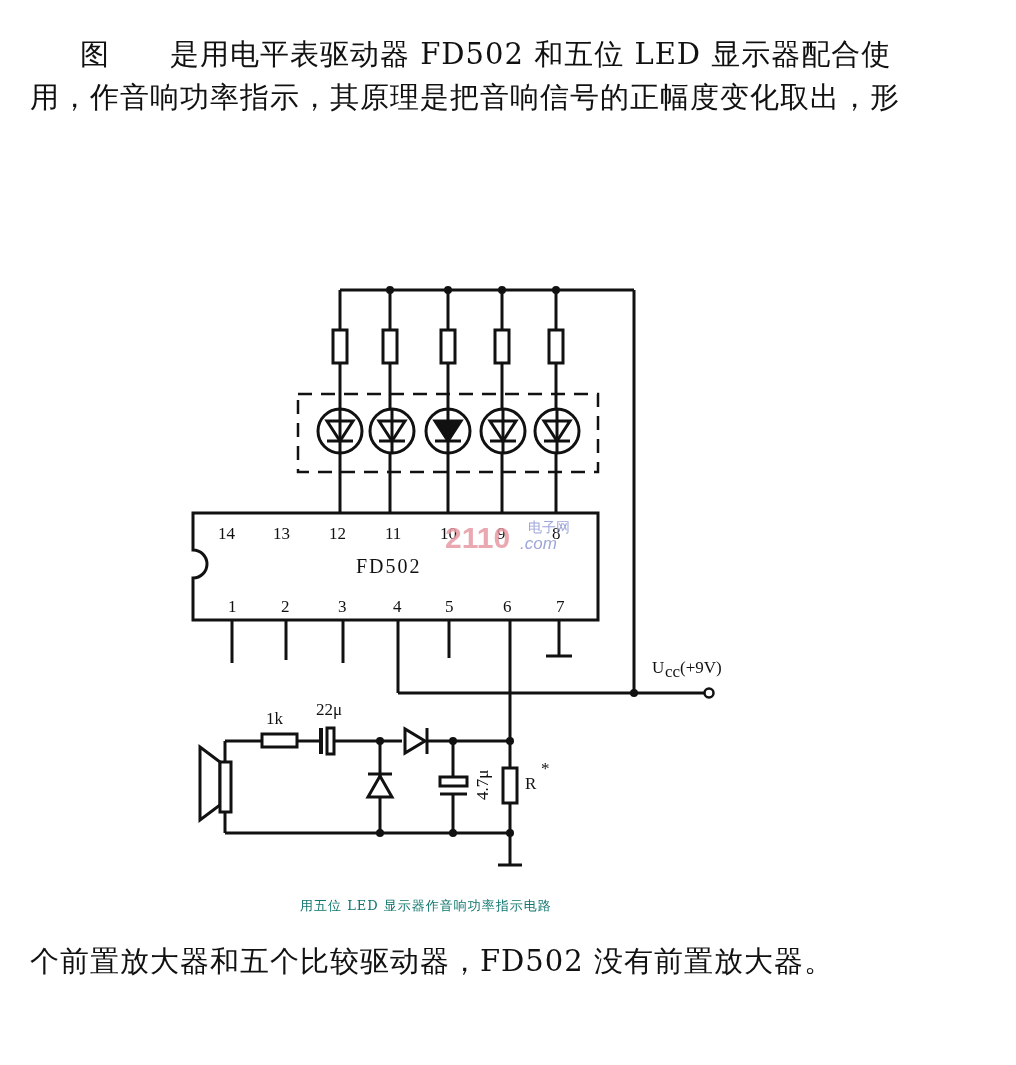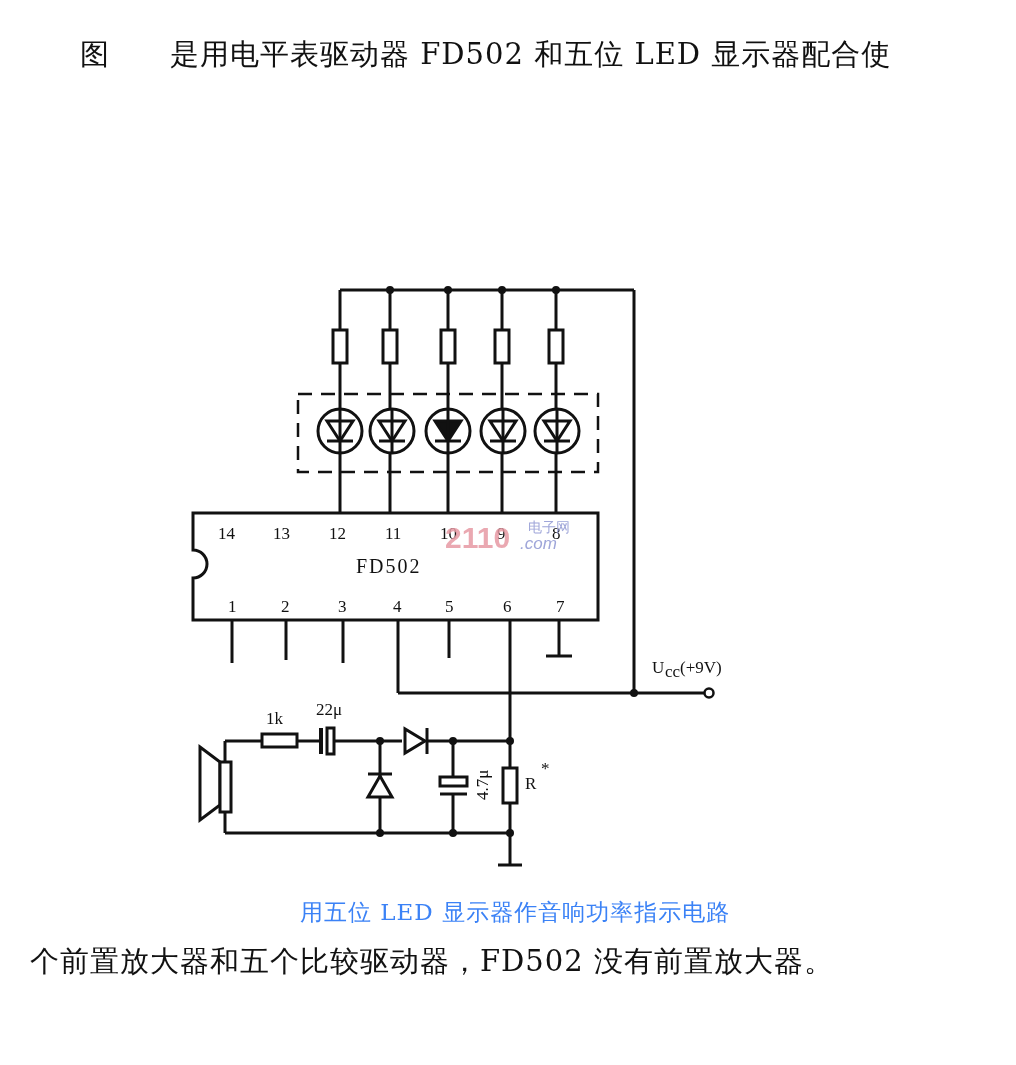--- a/index.html
+++ b/index.html
@@ -3,36 +3,37 @@
 <meta charset="utf-8">
 <style>
   html, body { margin:0; padding:0; background:#ffffff; }
   body { width:1016px; height:1065px; position:relative; overflow:hidden;
          font-family:"DejaVu Serif","Liberation Serif",serif; color:#111; }
   .para { position:absolute; left:30px; width:930px; font-size:29px; line-height:43px;
           letter-spacing:1px; }
   .para .line { display:block; white-space:nowrap; }
   #intro { top:12px;margin-top:21px; }
   #intro .line.first { padding-left:50px; }
-  #caption { position:absolute; top:897px; left:300px; font-size:23px; letter-spacing:1px; color:#3b82f6; }
+  #caption { position:absolute; top:897px; left:300px; font-size:13px; letter-spacing:1px; color:#0f766e; }
   #outro { top:940px; }
   #outro .line.first { padding-left:58px; }
   svg#schematic { position:absolute; left:0; top:0; }
   .pin { font-family:"Liberation Serif","DejaVu Serif",serif; font-size:17px; fill:#111; }
   .ic-label { font-family:"Liberation Serif","DejaVu Serif",serif; font-size:20px; letter-spacing:2px; fill:#111; }
   .lbl { font-family:"Liberation Serif","DejaVu Serif",serif; font-size:17px; fill:#111; }
   .wm1 { font-family:"Liberation Sans","DejaVu Sans",sans-serif; font-weight:bold; font-size:30px; fill:#e79aa4; opacity:0.85; }
   .wm2 { font-family:"DejaVu Sans",sans-serif; font-size:14px; fill:#9fa6d9; }
   .wm3 { font-family:"Liberation Sans","DejaVu Sans",sans-serif; font-style:italic; font-size:17px; fill:#9fa6d9; }
 </style>
 </head>
 <body>
 
 <div id="intro" class="para">
   <span class="line first">图　　是用电平表驱动器 FD502 和五位 LED 显示器配合使</span>
+  <span class="line">用，作音响功率指示，其原理是把音响信号的正幅度变化取出，形</span>
 </div>
 
 <svg id="schematic" width="1016" height="1065" viewBox="0 0 1016 1065" stroke="#111" stroke-width="3" fill="none">
 
   <g>
     <line x1="340" y1="290" x2="634" y2="290"></line>
     <line x1="634" y1="290" x2="634" y2="690"></line>
     <circle cx="390" cy="290" r="4" fill="#111" stroke="none"></circle>
     <circle cx="448" cy="290" r="4" fill="#111" stroke="none"></circle>
     <circle cx="502" cy="290" r="4" fill="#111" stroke="none"></circle>

